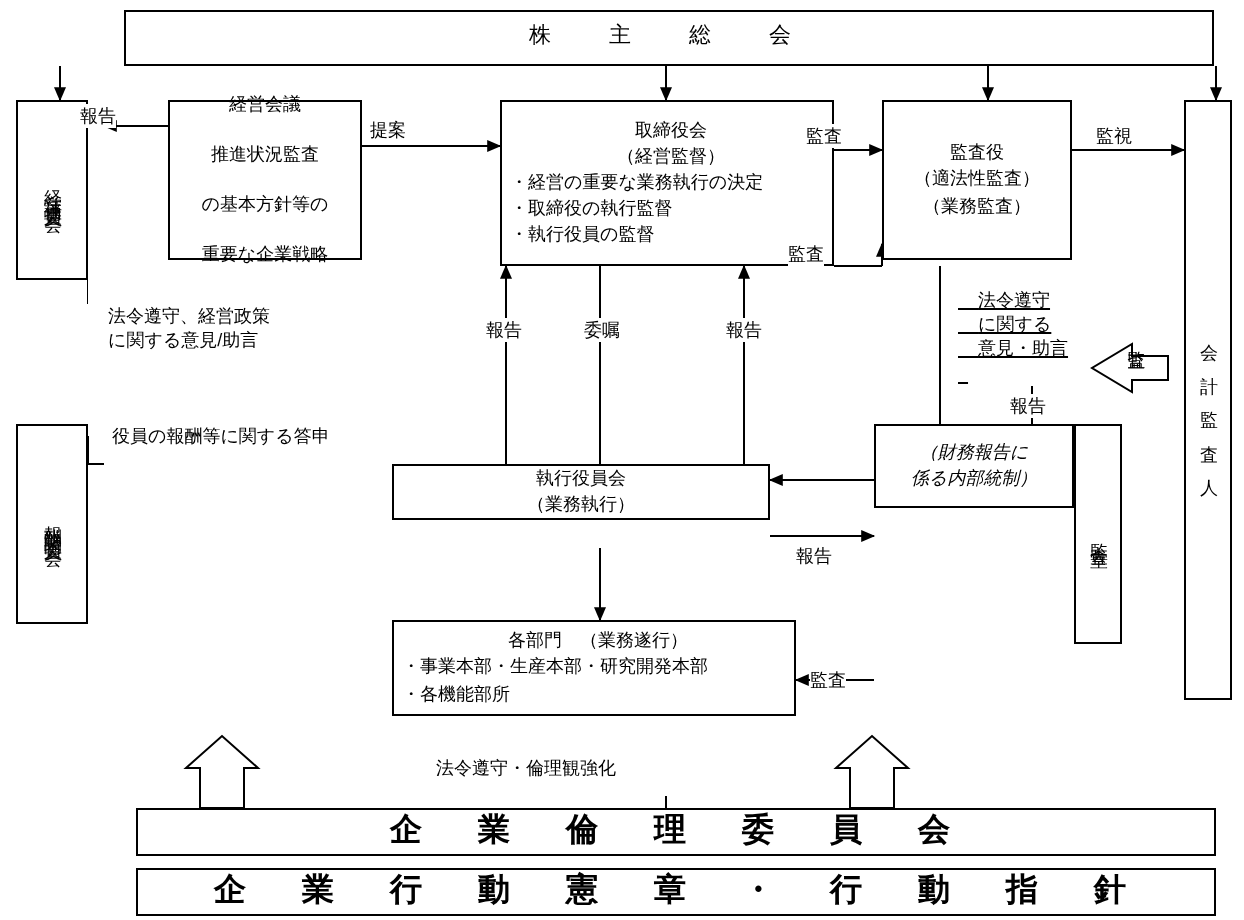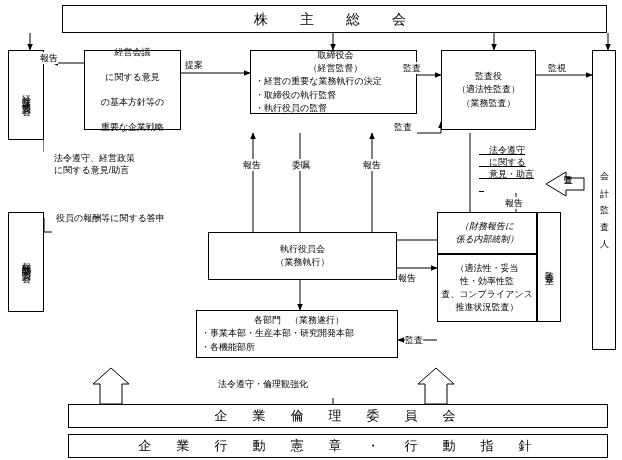--- a/index.html
+++ b/index.html
@@ -49,25 +49,26 @@
     position: absolute;
     font-size: 9px;
     line-height: 1.35;
     background: #ffffff;
     white-space: pre;
     text-align: left;
   }
   .label.ctr { text-align: right; }
   .wide-title {
     letter-spacing: 9px;
-    font-size: 14px;
+    font-size: 11px;
   }
   .wide-title2 {
     letter-spacing: 6px;
-    font-size: 13px;
+    font-size: 16px;
+    font-weight: bold;
   }
   svg.lines {
     position: absolute;
     left: 0;
     top: 0;
     width: 622px;
     height: 460px;
     pointer-events: none;
   }
 </style>
@@ -142,63 +143,57 @@
   <div class="box" style="left:8px; top:50px; width:36px; height:90px;">
     <span class="ln vert">経営評価委員会</span>
   </div>
 
   <div class="box" style="left:8px; top:212px; width:36px; height:100px;">
     <span class="ln vert">報酬諮問委員会</span>
   </div>
 
   <div class="box" style="left:84px; top:50px; width:97px; height:80px;gap:12px;">
     <span class="ln">経営会議</span>
-    <span class="ln">に関する意見</span>
+    <span class="ln">推進状況監査</span>
     <span class="ln">の基本方針等の</span>
     <span class="ln">重要な企業戦略</span>
   </div>
 
-  <div class="box left" style="left:250px; top:50px; width:167px; height:64px;text-align:right;">
+  <div class="box left" style="left:250px; top:50px; width:167px; height:83px;text-align:right;">
     <span class="ln" style="align-self:center;">取締役会</span>
     <span class="ln" style="align-self:center;">（経営監督）</span>
     <span class="ln">・経営の重要な業務執行の決定</span>
     <span class="ln">・取締役の執行監督</span>
     <span class="ln">・執行役員の監督</span>
   </div>
 
   <div class="box" style="left:441px; top:50px; width:95px; height:80px;">
     <span class="ln">監査役</span>
     <span class="ln">（適法性監査）</span>
     <span class="ln">（業務監査）</span>
   </div>
 
   <div class="box" style="left:592px; top:50px; width:24px; height:300px;">
     <span class="ln vert" style="letter-spacing:4px;">会　計　監　査　人</span>
   </div>
 
-  <div class="box" style="left:208px; top:232px; width:189px; height:48px;">
+  <div class="box" style="left:196px; top:232px; width:189px; height:28px;">
     <span class="ln">執行役員会</span>
     <span class="ln">（業務執行）</span>
   </div>
 
   <div class="box" style="left:537px; top:212px; width:24px; height:110px;">
     <span class="ln vert">監査室</span>
   </div>
 
   <div class="box" style="left:437px; top:212px; width:100px; height:42px;font-style:italic;">
     <span class="ln">（財務報告に</span>
     <span class="ln">係る内部統制）</span>
   </div>
 
-  <div class="box" style="left:437px; top:254px; width:100px; height:68px;">
-    <span class="ln">（適法性・妥当</span>
-    <span class="ln">性・効率性監</span>
-    <span class="ln">査、コンプライアンス</span>
-    <span class="ln">推進状況監査）</span>
-  </div>
 
   <div class="box left" style="left:196px; top:310px; width:202px; height:48px;">
     <span class="ln" style="align-self:center;">各部門　（業務遂行）</span>
     <span class="ln">・事業本部・生産本部・研究開発本部</span>
     <span class="ln">・各機能部所</span>
   </div>
 
   <div class="box" style="left:68px; top:404px; width:540px; height:24px;">
     <span class="ln wide-title2">企　業　倫　理　委　員　会</span>
   </div>

